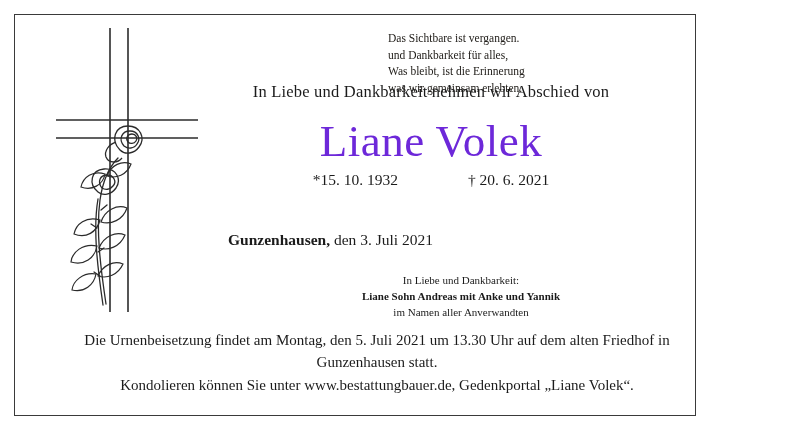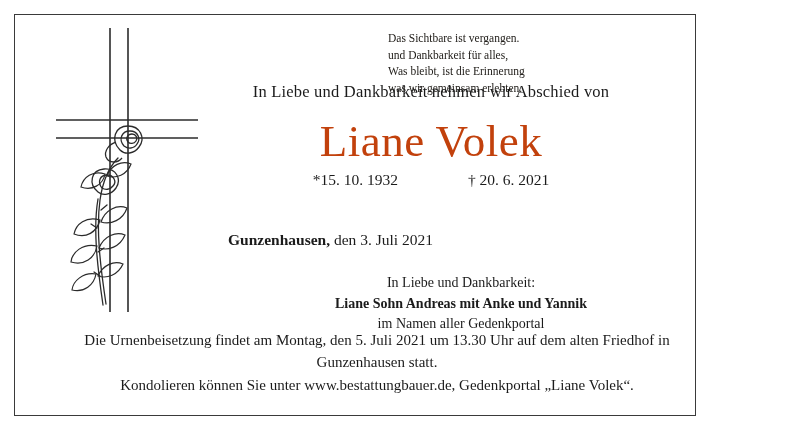--- a/index.html
+++ b/index.html
@@ -71,21 +71,21 @@
     font-size: 16.5px;
     letter-spacing: 0.2px;
     color: #1b1b1b;
     margin-bottom: 16px;
   }
   .name {
     text-align: center;
     font-size: 45px;
     line-height: 1.05;
     letter-spacing: 0.5px;
-    color: #c2410c;
+    color: #6d28d9;
     font-weight: 400;
     margin-bottom: 6px;
   }
   .dates {
     display: flex;
     justify-content: center;
     gap: 70px;
     font-size: 15.5px;
     color: #1b1b1b;
     margin-bottom: 42px;
@@ -95,21 +95,21 @@
     font-size: 15.5px;
     color: #1b1b1b;
     margin-left: 38px;
     margin-top: 20px;
   }
   .place-line .city { font-weight: bold; }
 
   .family {
     margin-top: 24px;
     text-align: center;
-    font-size: 14px;
+    font-size: 11px;
     line-height: 1.45;
     color: #1b1b1b;
     padding-left: 60px;
   }
   .family .bold { font-weight: bold; }
 
   
   .notice {
     position: absolute;
     left: 18px;
@@ -189,21 +189,21 @@
       <div class="dates">
         <span>*15. 10. 1932</span>
         <span>† 20. 6. 2021</span>
       </div>
       <div class="place-line">
         <span class="city">Gunzenhausen,</span><span> den 3. Juli 2021</span>
       </div>
       <div class="family">
         <div>In Liebe und Dankbarkeit:</div>
         <div class="bold">Liane Sohn Andreas mit Anke und Yannik</div>
-        <div>im Namen aller Gedenkportal</div>
+        <div>im Namen aller Anverwandten</div>
       </div>
     </div>
 
     <div class="notice">
       <div>Die Urnenbeisetzung findet am Montag, den 5. Juli 2021 um 13.30 Uhr auf dem alten Friedhof in Gunzenhausen statt.</div>
       <div>Kondolieren können Sie unter www.bestattungbauer.de, Gedenkportal „Liane Volek“.</div>
     </div>
 
   </div>
 </div>

